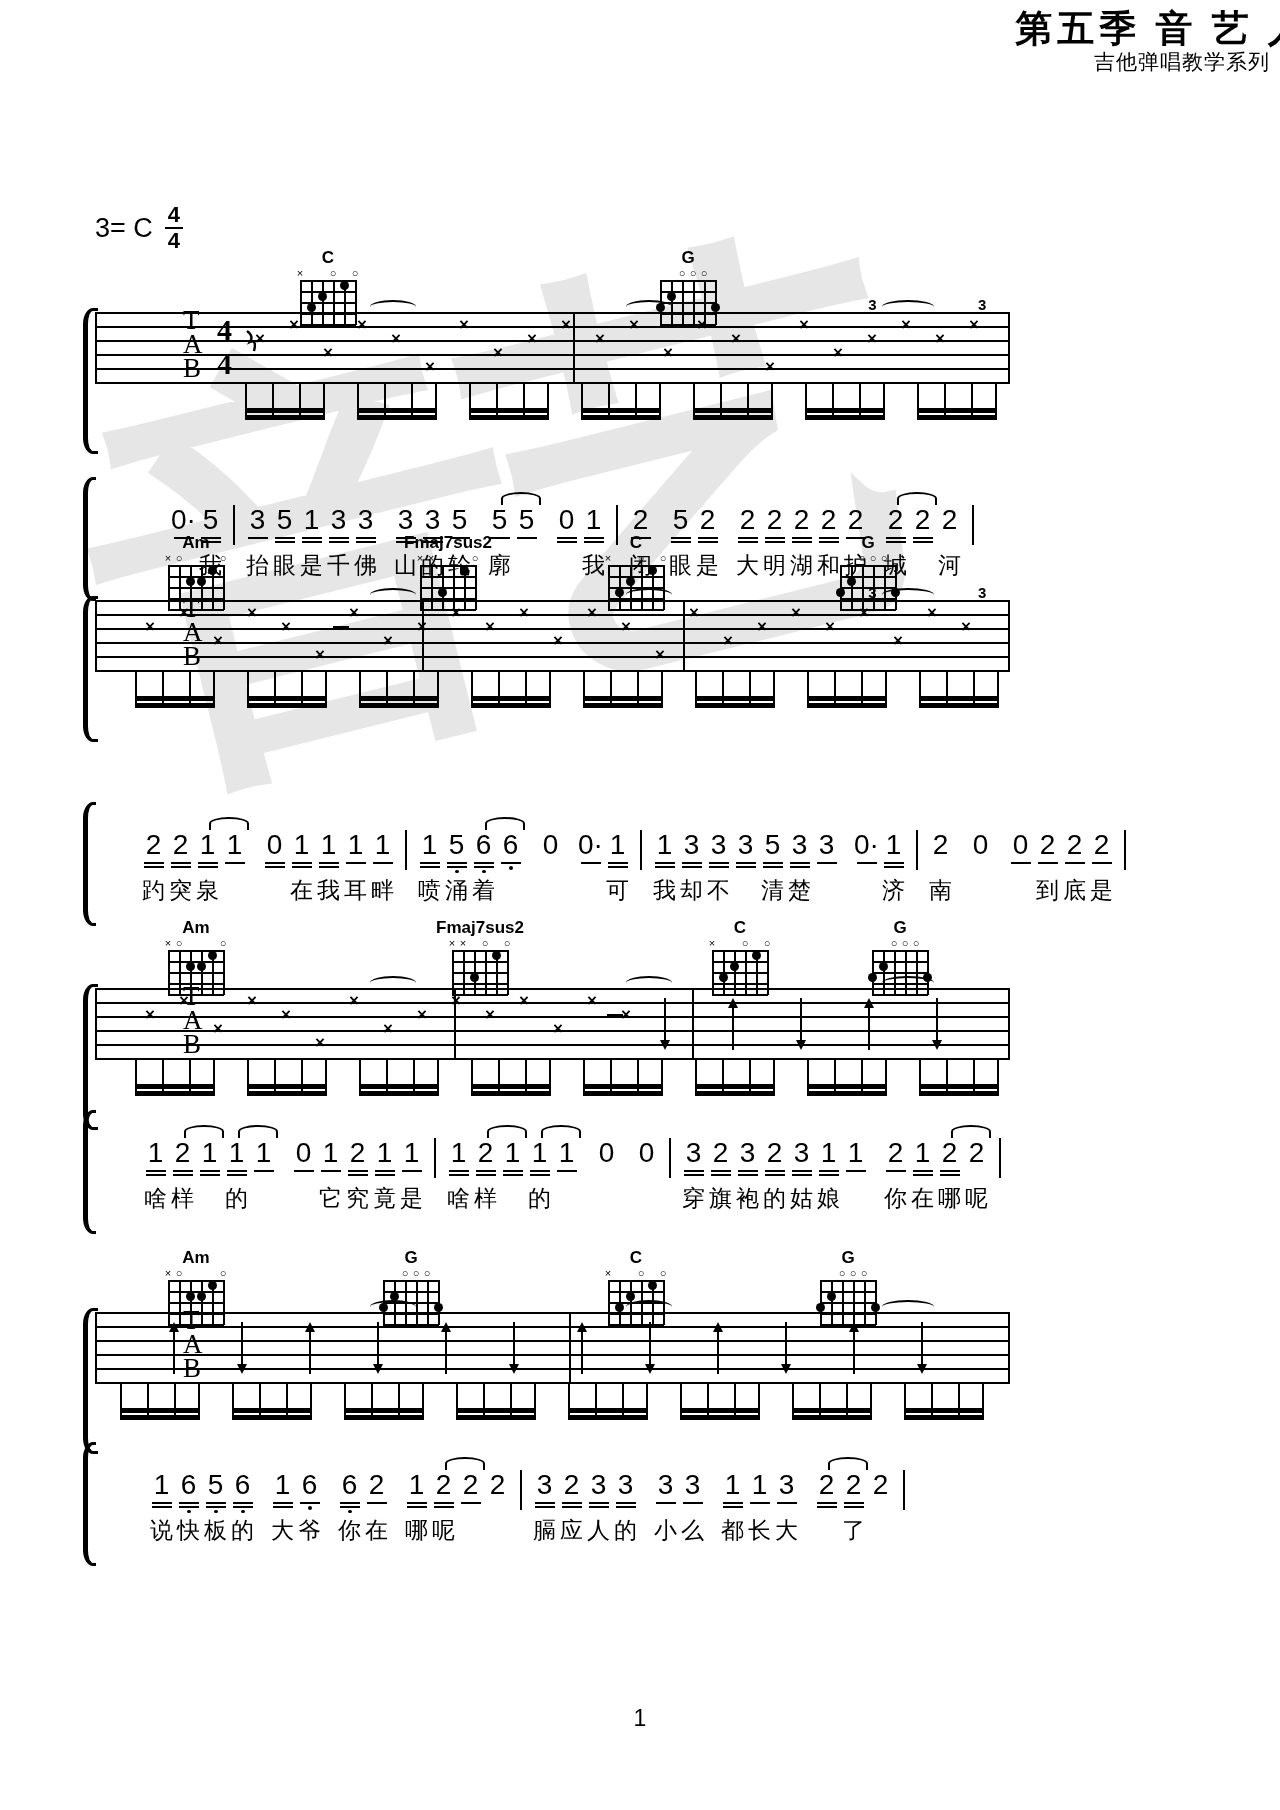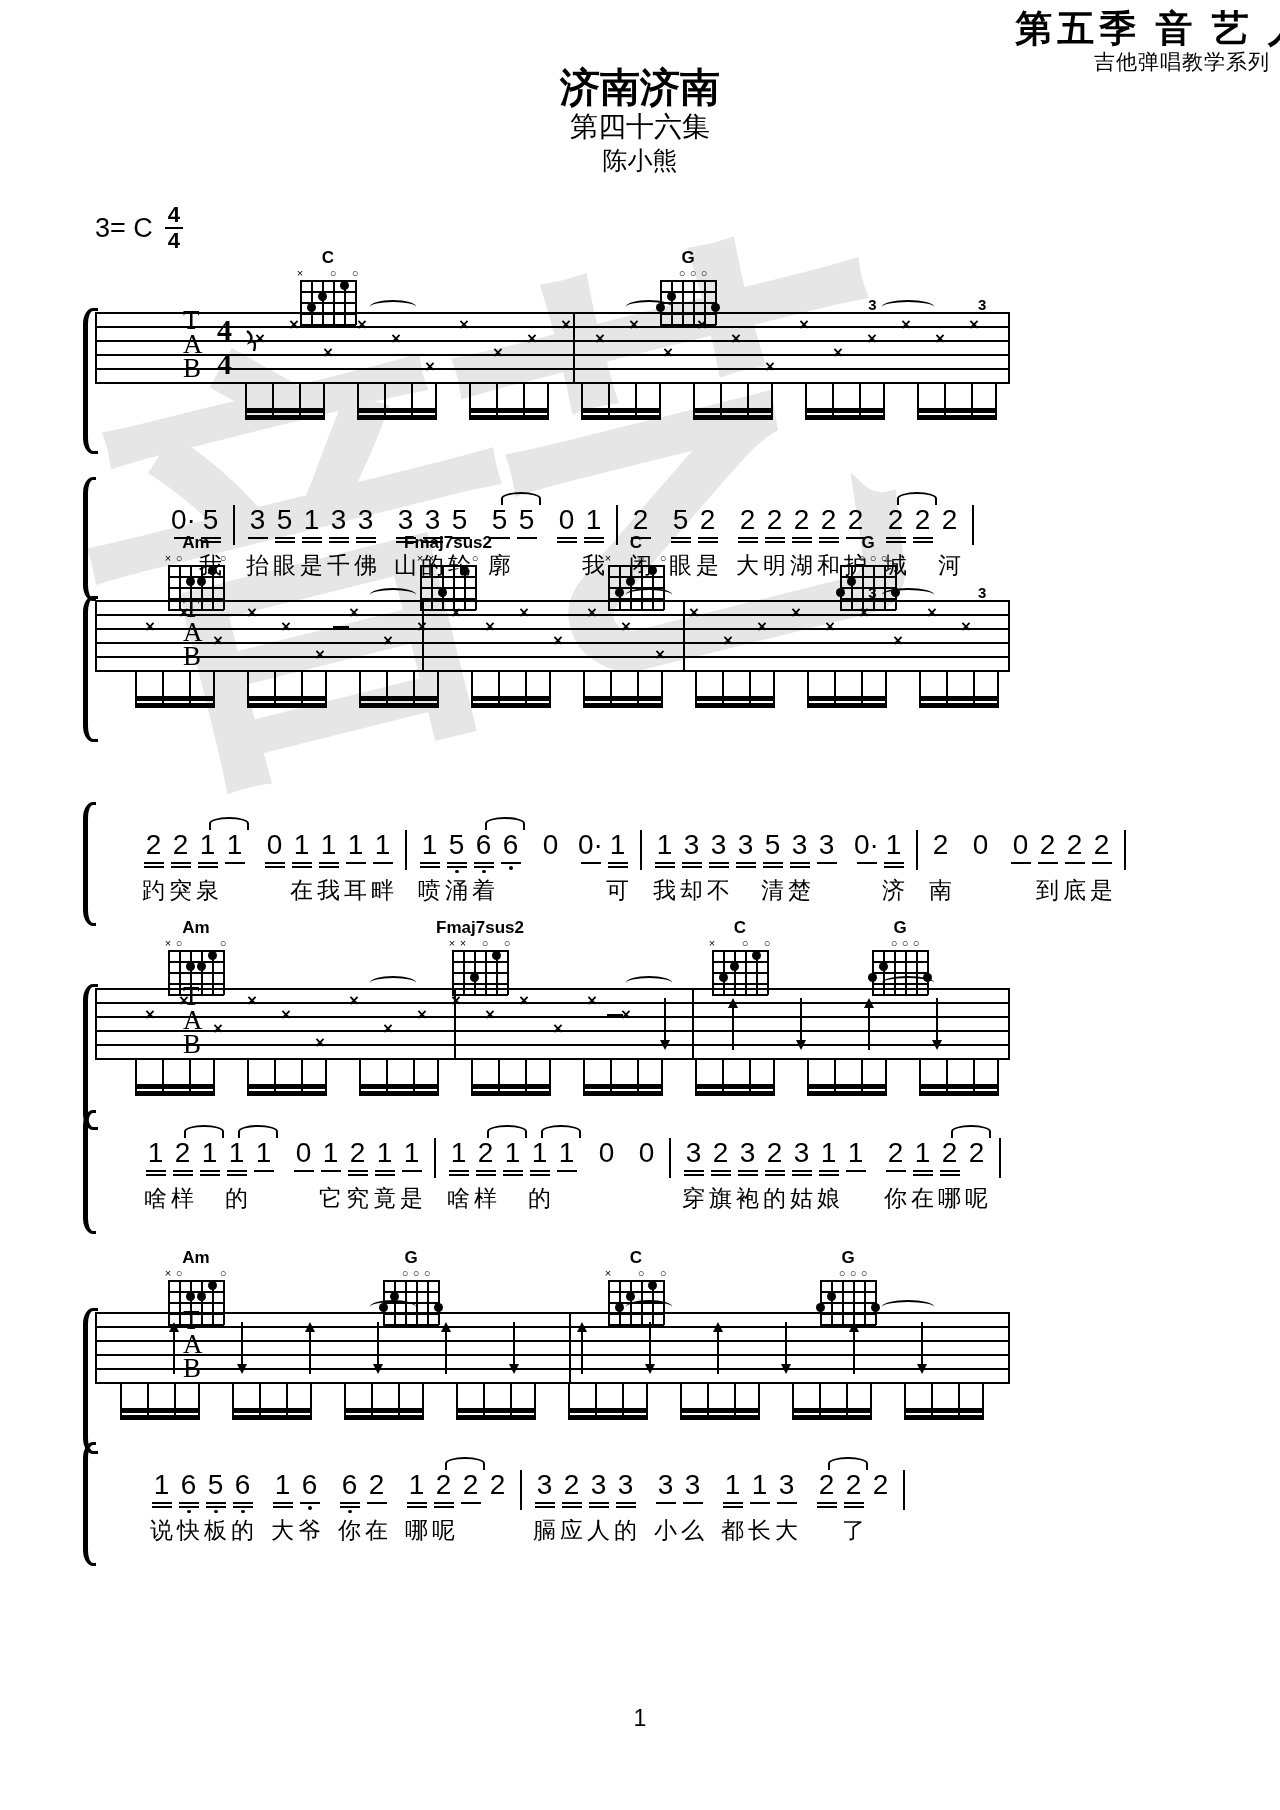--- a/index.html
+++ b/index.html
@@ -62,23 +62,20 @@
   .footer span{font-family:"Liberation Serif","DejaVu Serif",serif;font-weight:700;font-size:29px;
        letter-spacing:2px;border-bottom:2px solid #000;padding-bottom:2px;}
 </style>
 </head>
 <body>
 
 <div class="page">
   <div class="wm">音艺</div>
   <div class="brand">第五季 音 艺 人</div>
   <div class="brand-sub">吉他弹唱教学系列</div>
-  <div class="title">济南济南</div>
-  <div class="episode">第四十六集</div>
-  <div class="artist">陈小熊</div>
   <div class="keysig">
     <span>3= C</span>
     <span class="ts">
       <span class="top">4</span>
       <span class="bot">4</span>
     </span>
   </div>
   <div id="systems">
       <div class="chlabel" style="left: 328px; top: 248px;">C</div>
       <div class="chgrid" style="left: 300px; top: 268px; width: 57px; height: 56px;">

